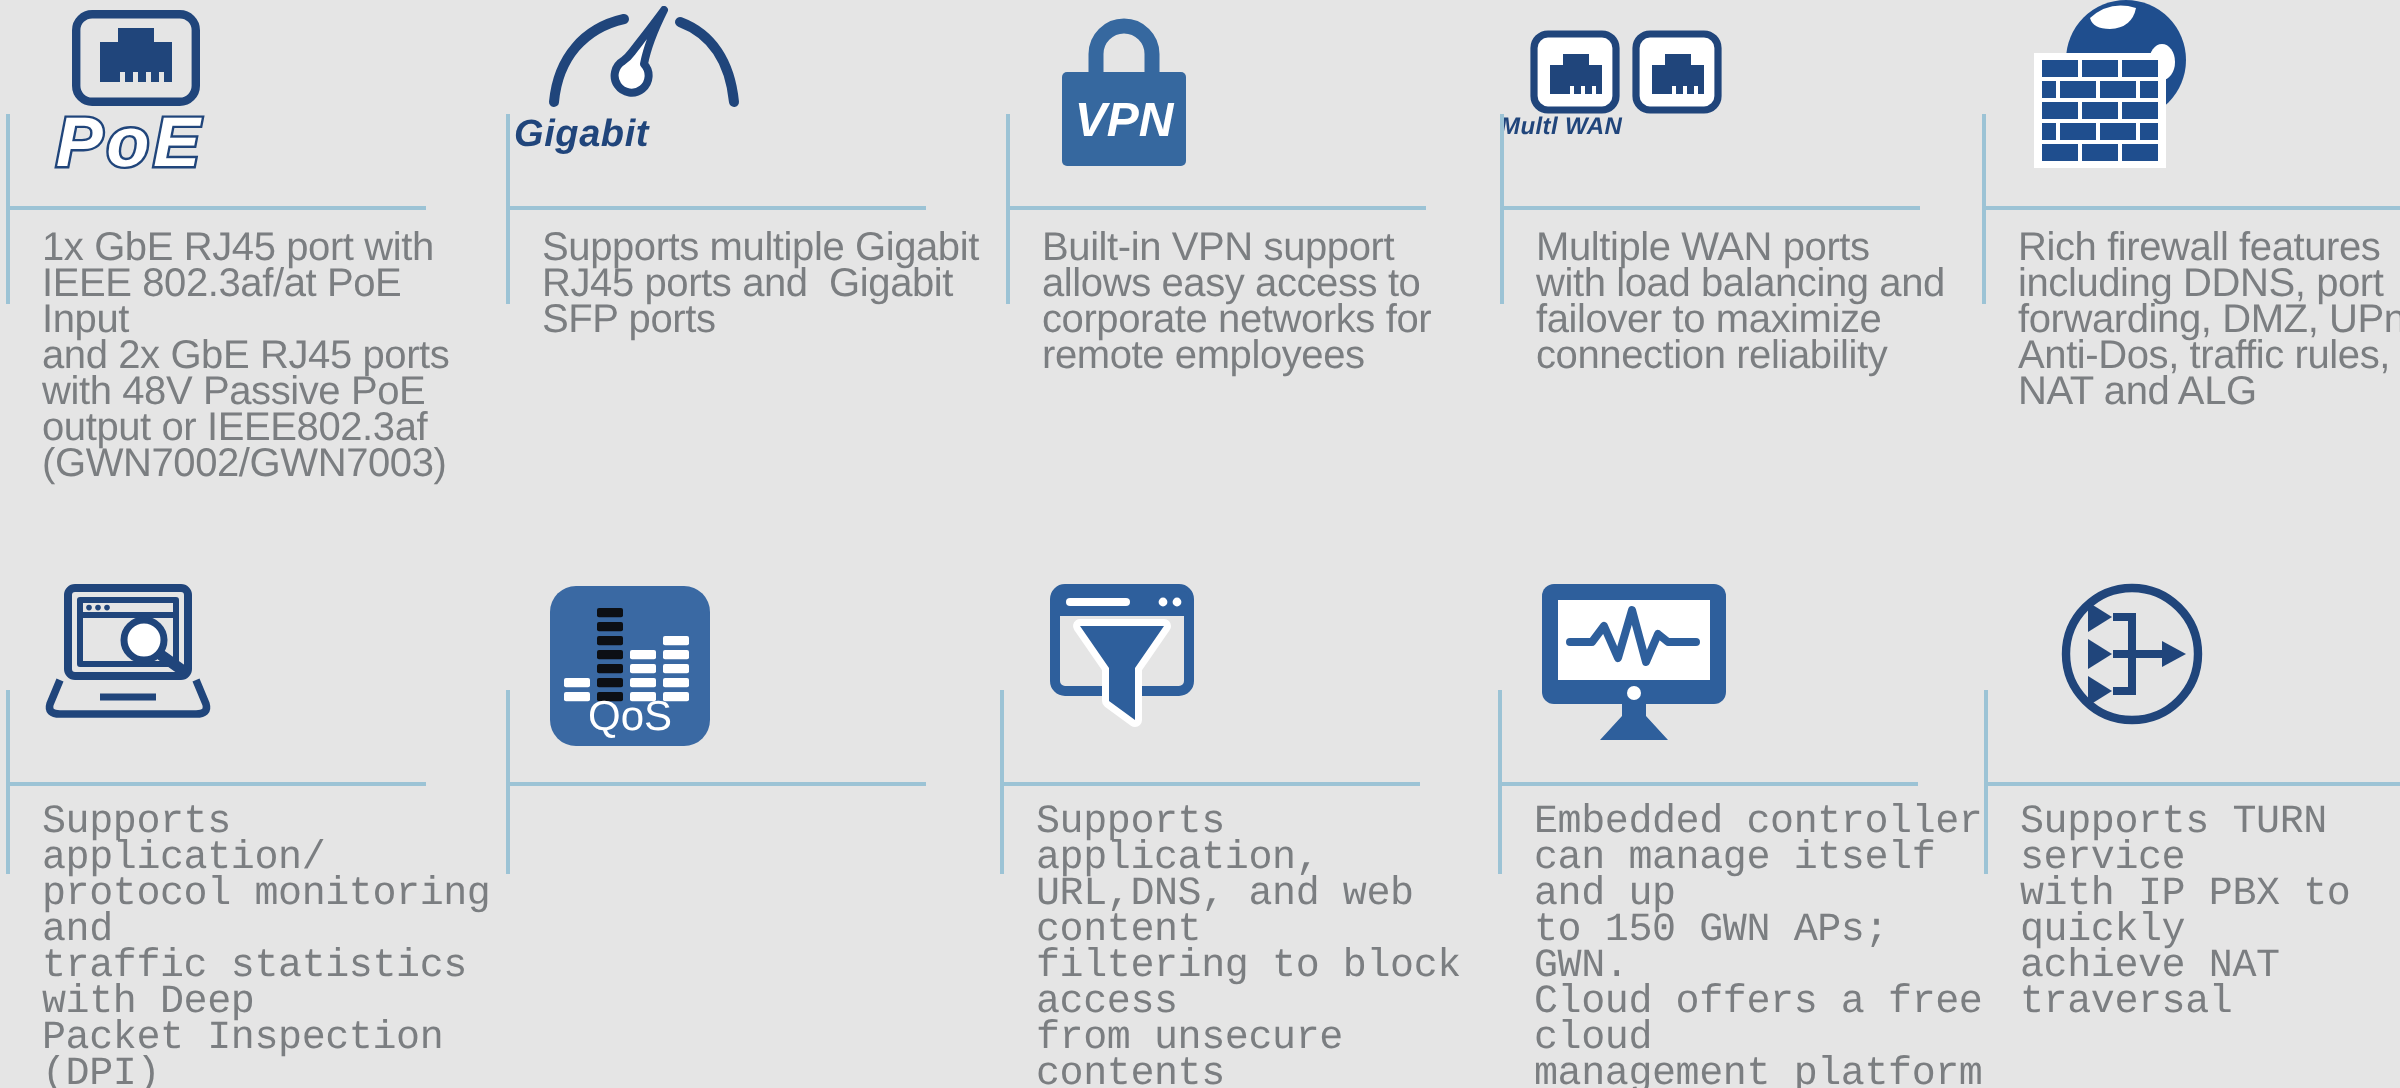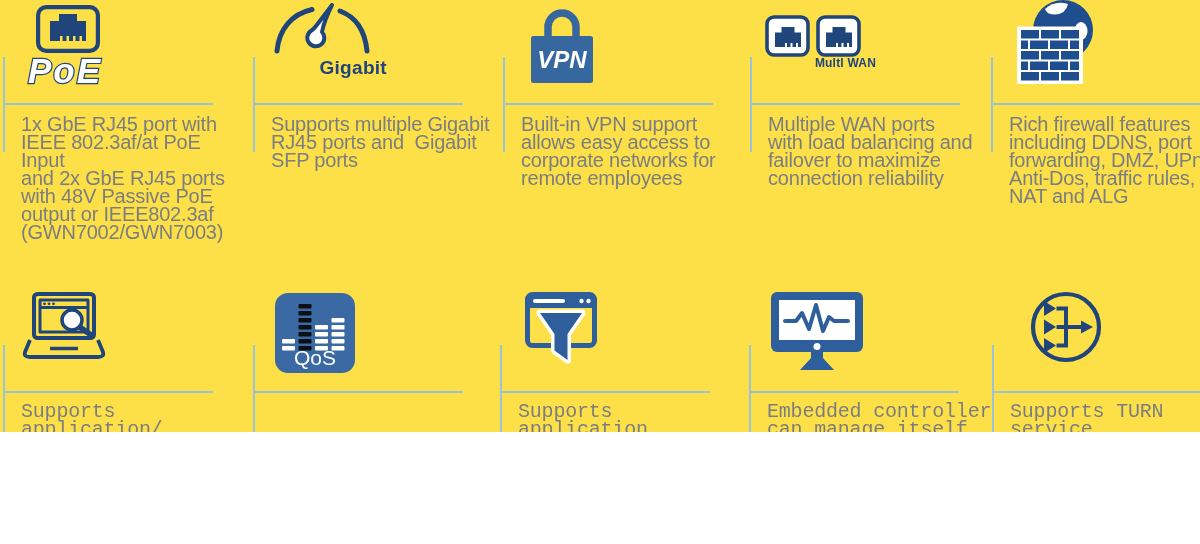--- a/index.html
+++ b/index.html
@@ -1,35 +1,35 @@
 <!DOCTYPE html>
 <html><head>
 <meta charset="utf-8">
 <style>
   html,body{margin:0;padding:0;background:#fff;}
   .stage{
-    position:relative;width:1200px;height:432px;background:#fde047;overflow:hidden;
+    position:relative;width:1200px;height:544px;background:#e5e5e5;overflow:hidden;
     font-family:"Liberation Sans","DejaVu Sans",sans-serif;
   }
   .cell{position:absolute;width:244px;height:270px;}
   .vline,.hline{position:absolute;background:#9cc3d5;}
   .r1 .vline{left:0;top:57px;width:2px;height:95px;}
   .r1 .hline{left:1px;top:103px;width:209px;height:2px;}
   .r2 .vline{left:0;top:61px;width:2px;height:92px;}
   .r2 .hline{left:1px;top:107px;width:209px;height:2px;}
   .desc{
     position:absolute;left:18px;width:228px;color:#7b7e81;
     font-size:20px;line-height:18px;letter-spacing:-0.2px;white-space:pre-wrap;
   }
   .r1 .desc{top:115px;}
   .r2 .desc{top:119px;font-family:Liberation Mono, monospace;}
   .icon{position:absolute;}
   .icon-label{
-    position:absolute;text-align:right;color:#20457b;
-    font-weight:bold;
+    position:absolute;text-align:left;color:#20457b;
+    font-weight:bold;font-style:italic;
   }
   .gigabit-label{font-size:19px;letter-spacing:.3px;}
   .wan-label{font-size:12px;letter-spacing:.2px;}
   svg{display:block;}
 </style>
 </head>
 <body>
 
 <div class="stage">
 

